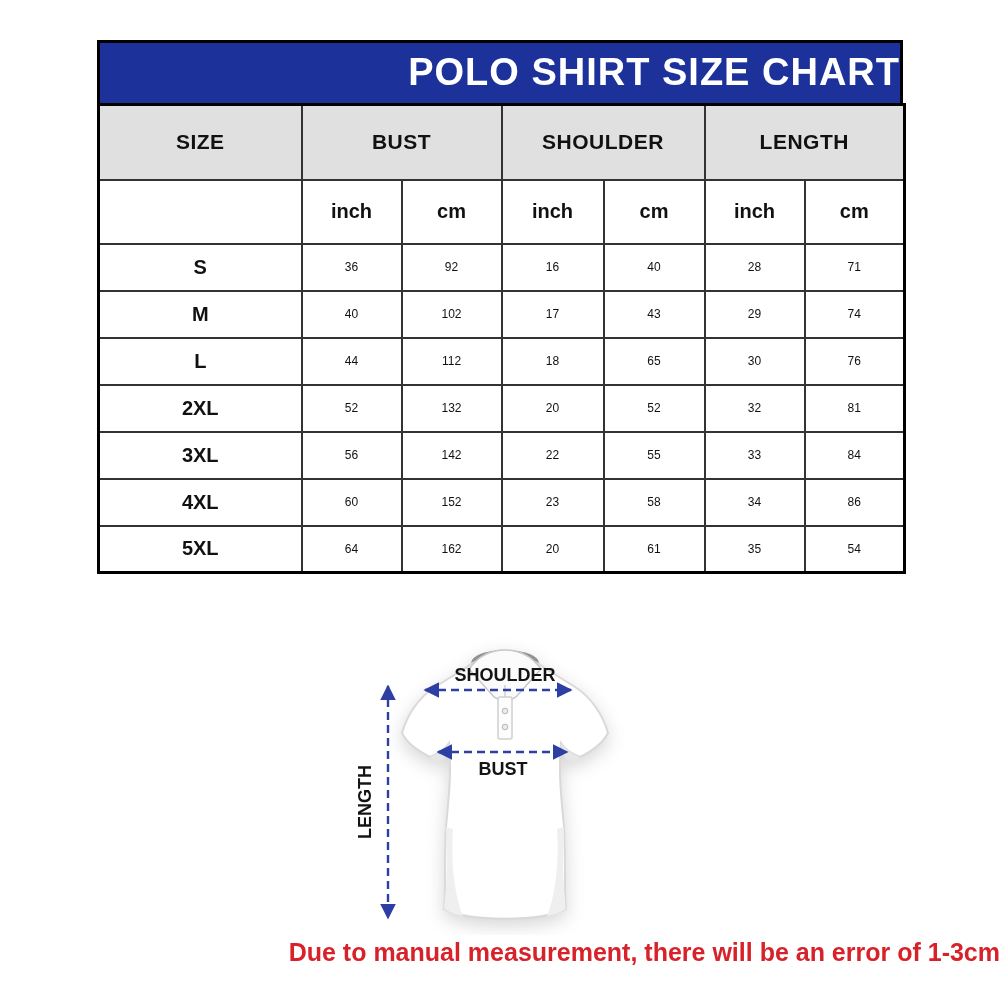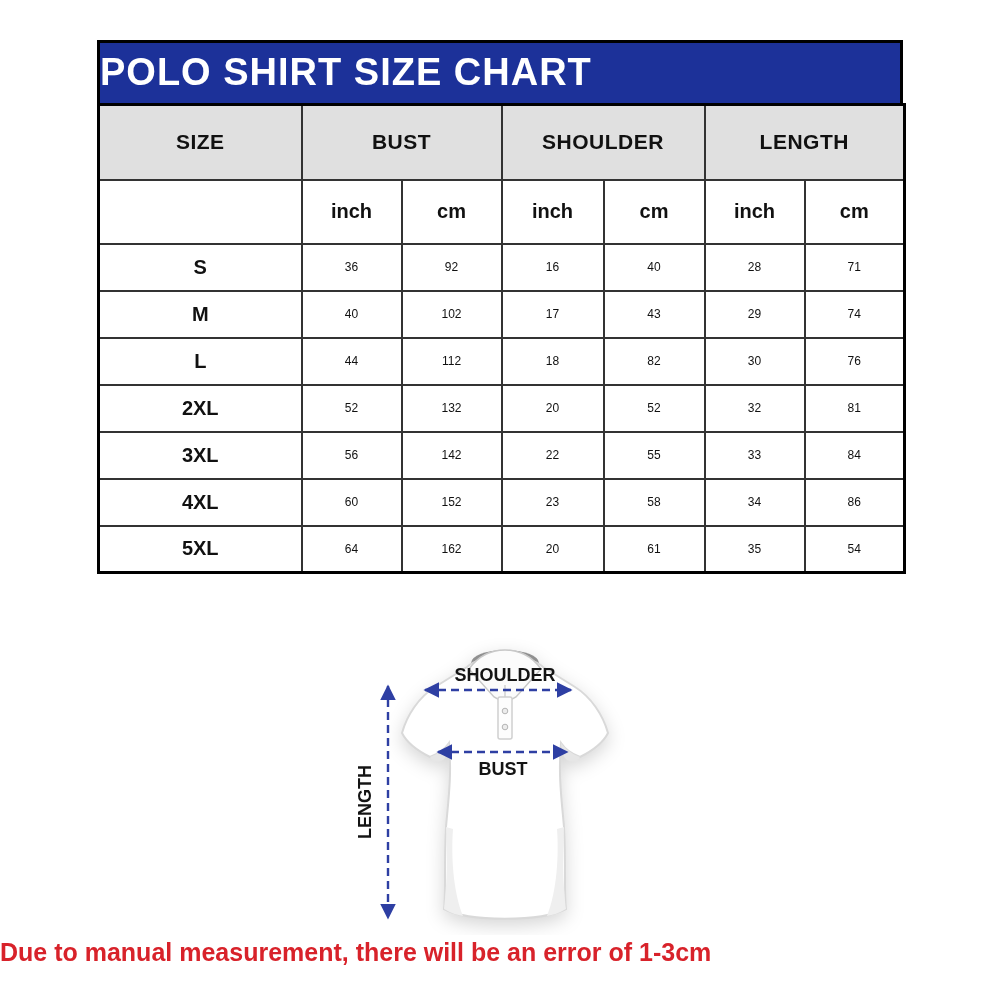--- a/index.html
+++ b/index.html
@@ -8,21 +8,21 @@
     position:relative; width:1000px; height:1000px;
     background:#ffffff; overflow:hidden;
     font-family:"Liberation Sans", sans-serif;
   }
   .chart-wrap { position:absolute; left:97px; top:40px; width:806px; }
   .title-bar {
     width:806px; height:63px;
     background:#1c3199;
     border:3px solid #000; border-bottom:none;
     color:#ffffff; font-weight:bold; font-size:38px;
-    text-align:left; line-height:58px; letter-spacing:1px;
+    text-align:right; line-height:58px; letter-spacing:1px;
   }
   table.size-table {
     width:806px; border-collapse:collapse; table-layout:fixed;
     border:3px solid #000;
   }
   table.size-table td, table.size-table th {
     border:2px solid #333;
     text-align:center; vertical-align:middle;
     color:#111; background:#fff;
   }
@@ -32,21 +32,21 @@
   tr.data-row td.size-cell { font-weight:bold; font-size:20px; }
   .diagram { position:absolute; left:345px; top:635px; width:320px; height:300px; }
   .diagram svg { display:block; }
   .shirt-shape { filter:drop-shadow(0 6px 9px rgba(0,0,0,0.16)); }
   text.diagram-label {
     font-family:"Liberation Sans", sans-serif;
     font-weight:bold; font-size:18px; fill:#141414;
   }
   .note-line {
     position:absolute; left:0; top:938px; width:1000px;
-    text-align:left; color:#d8222a; font-weight:bold; font-size:25px;
+    text-align:right; color:#d8222a; font-weight:bold; font-size:25px;
   }
 </style>
 </head>
 <body>
 
 <div class="canvas">
 
   <div class="chart-wrap">
     <div class="title-bar">POLO SHIRT SIZE CHART</div>
 
@@ -93,21 +93,21 @@
           <td>17</td>
           <td>43</td>
           <td>29</td>
           <td>74</td>
         </tr>
         <tr class="data-row">
           <td class="size-cell">L</td>
           <td>44</td>
           <td>112</td>
           <td>18</td>
-          <td>82</td>
+          <td>65</td>
           <td>30</td>
           <td>76</td>
         </tr>
         <tr class="data-row">
           <td class="size-cell">2XL</td>
           <td>52</td>
           <td>132</td>
           <td>20</td>
           <td>52</td>
           <td>32</td>

